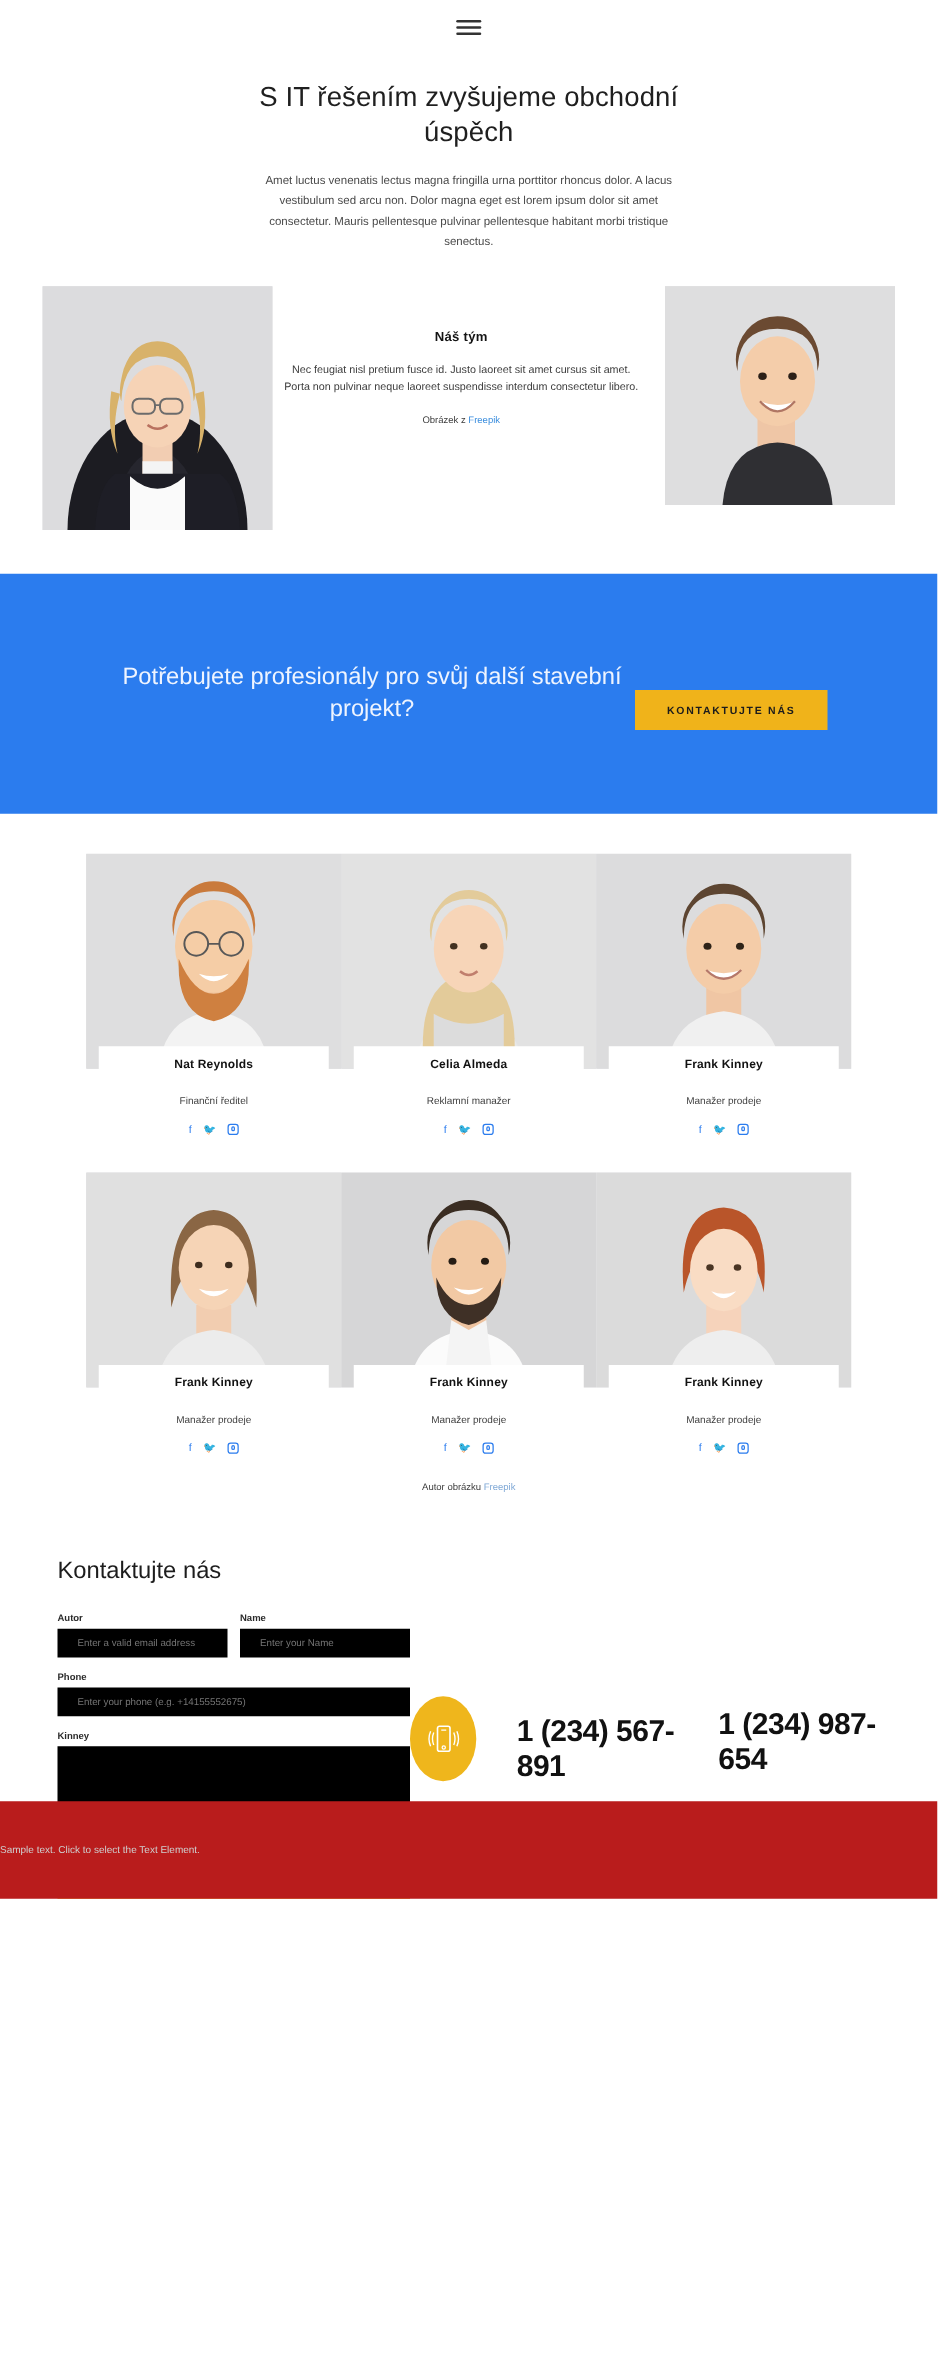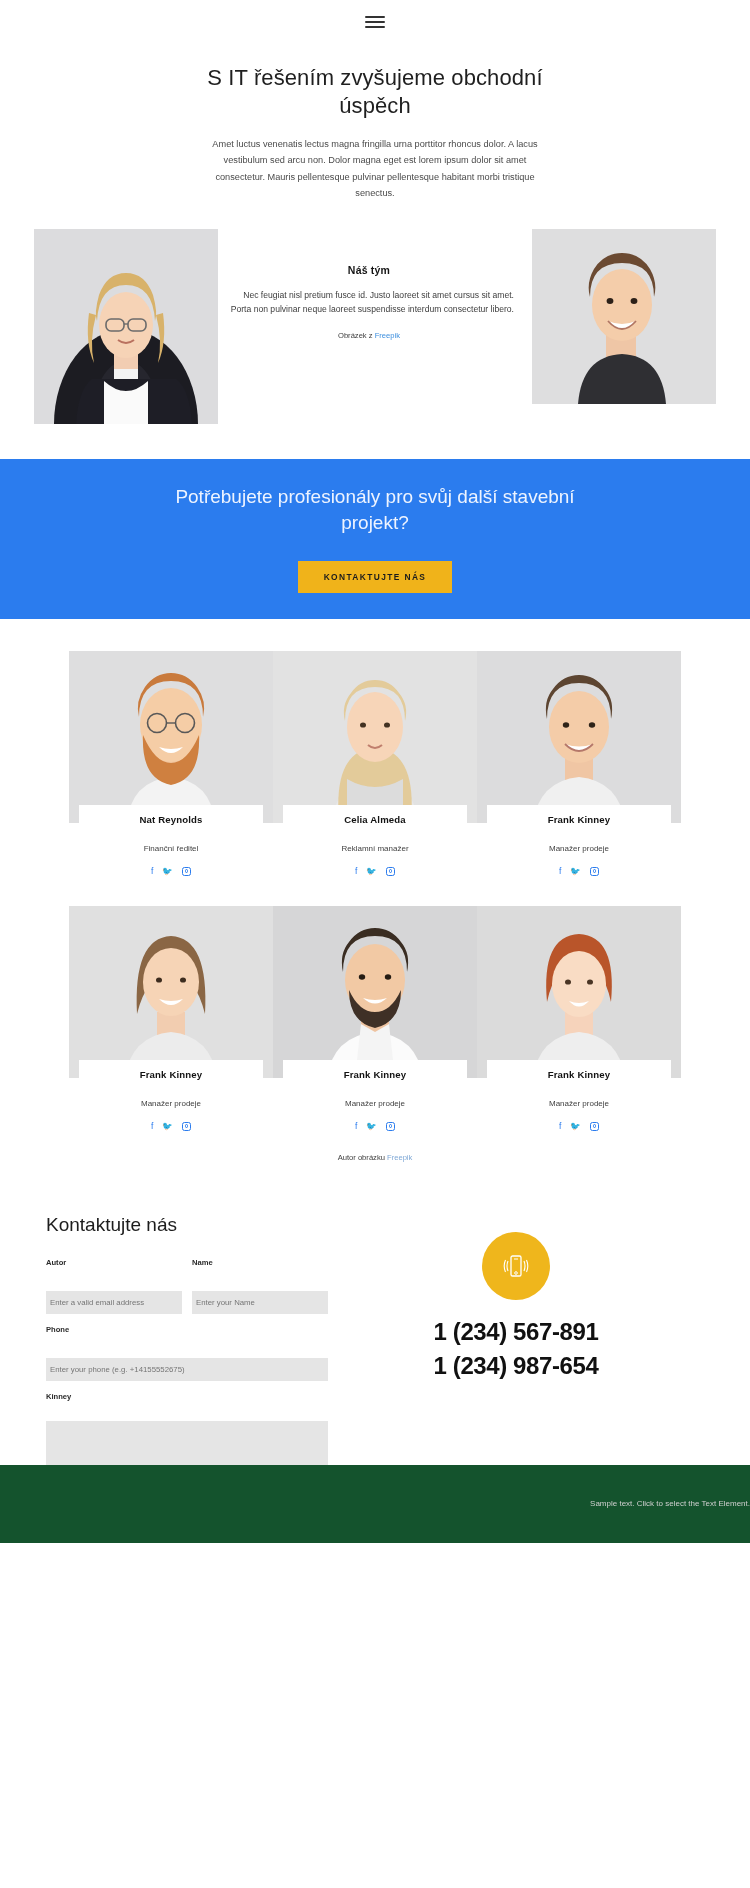--- a/index.html
+++ b/index.html
@@ -39,28 +39,28 @@
     position:absolute; top:0;
     background:#d8d8da; overflow:hidden;
   }
   .photo-left { left:34px; width:184px; height:195px; }
   .photo-right { right:34px; width:184px; height:175px; }
   .photo .ph-bg { position:absolute; inset:0; }
   .team-copy {
     position:absolute; left:224px; right:236px; top:35px; text-align:center;
   }
   .team-copy h3 { margin:0; font-size:10.5px; font-weight:700; color:#141414; letter-spacing:.2px; }
-  .team-copy p { margin:12px 0 0; font-size:8.6px; line-height:1.7; color:#3d3d3d;text-align:right; }
+  .team-copy p { margin:12px 0 0; font-size:8.6px; line-height:1.7; color:#3d3d3d; }
   .credit { margin-top:14px; font-size:7.6px; color:#3d3d3d; }
   .credit a { color:#3b8ede; text-decoration:none; }
 
   
   .cta {
-    margin-top:30px; background:#2b7cee; height:160px;
-    display:flex; flex-direction:column; align-items:center; justify-content:center;
+    margin-top:30px; background:#2b7cee; height:192px;
+    display:flex; flex-direction:row; align-items:center; justify-content:center;
   }
   .cta h2 {
     margin:0; color:#eef4ff; font-weight:400; font-size:19px; line-height:1.35;
     text-align:center; max-width:420px;
   }
   .cta-btn {
     margin-top:26px; background:#f0b31a; border:none; color:#1c1c1c;
     font-size:8.4px; font-weight:700; letter-spacing:1.4px;
     padding:11px 26px; cursor:pointer;
     font-family:"Liberation Sans", sans-serif;
@@ -88,46 +88,45 @@
   .grid-credit a { color:#7fa8d6; text-decoration:none; }
 
   
   .contact { padding:52px 46px 0; display:flex; }
   .form-col { width:282px; }
   .contact h2 { margin:0 0 22px; font-size:19px; font-weight:400; color:#1d1d1d; }
   .field-label { font-size:7.6px; font-weight:700; color:#2b2b2b; margin-bottom:4px; display:block; }
   .frow { display:flex; gap:10px; }
   .fgroup { flex:1; margin-bottom:11px; }
   input.inp, textarea.inp {
-    width:100%; background:#e5e5e5; border:none; outline:none;
-    padding:7px 4px; font-size:7.8px; color:#6d6d6d;
+    width:100%; background:#000000; border:none; outline:none;
+    padding:7px 16px; font-size:7.8px; color:#6d6d6d;
     font-family:"Liberation Sans", sans-serif;
-    margin-top:20px;
   }
   textarea.inp { height:60px; resize:none; display:block; }
   .accept { display:flex; align-items:center; gap:5px; font-size:7.4px; color:#2b2b2b; margin:4px 0 12px; }
   .accept input { width:8px; height:8px; margin:0; }
   .accept a { color:#5b92d0; text-decoration:none; }
   .submit {
     width:100%; background:#f0b31a; border:none; color:#1c1c1c;
     font-size:8.4px; font-weight:700; letter-spacing:1.2px; padding:10px 0; cursor:pointer;
     font-family:"Liberation Sans", sans-serif;
   }
-  .phone-col { flex:1; display:flex; flex-direction:column; align-items:center; padding-top:18px; }
+  .phone-col { flex:1; display:flex; flex-direction:row; align-items:center; padding-top:18px;gap:32px; }
   .phone-circle {
     width:68px; height:68px; border-radius:50%; background:#efb61c;
     display:flex; align-items:center; justify-content:center;
   }
   .phone-num { font-size:24px; font-weight:700; color:#111; letter-spacing:-.4px; margin-top:18px; }
   .phone-num + .phone-num { margin-top:6px; }
 
   
   .footer {
     position:absolute; left:0; bottom:0; width:750px; height:78px;
-    background:#14532d; display:flex; align-items:center; justify-content:flex-end;
+    background:#b91c1c; display:flex; align-items:center; justify-content:flex-start;
   }
   .footer span { color:#cfcfcf; font-size:8px; }
 </style>
 </head>
 <body>
 
 <div class="page">
 
   <div class="topbar">
     <div class="burger">

